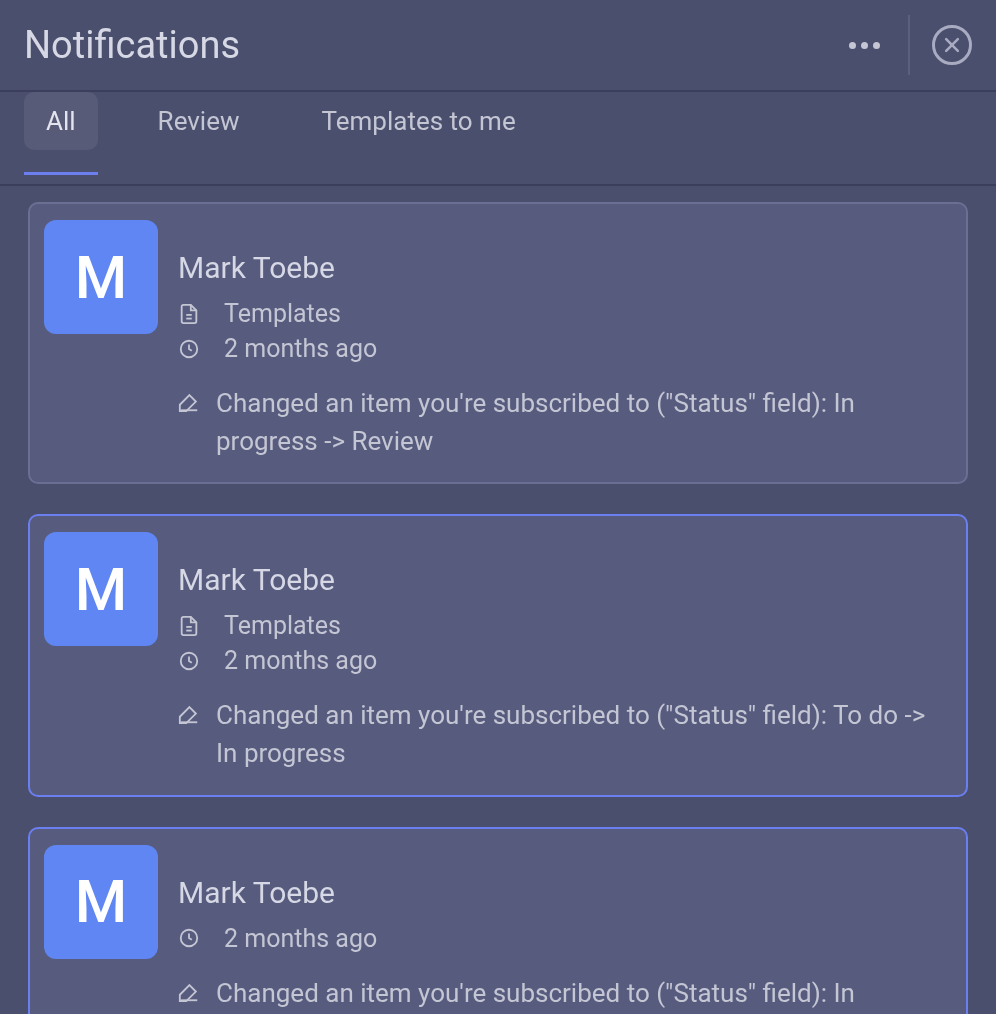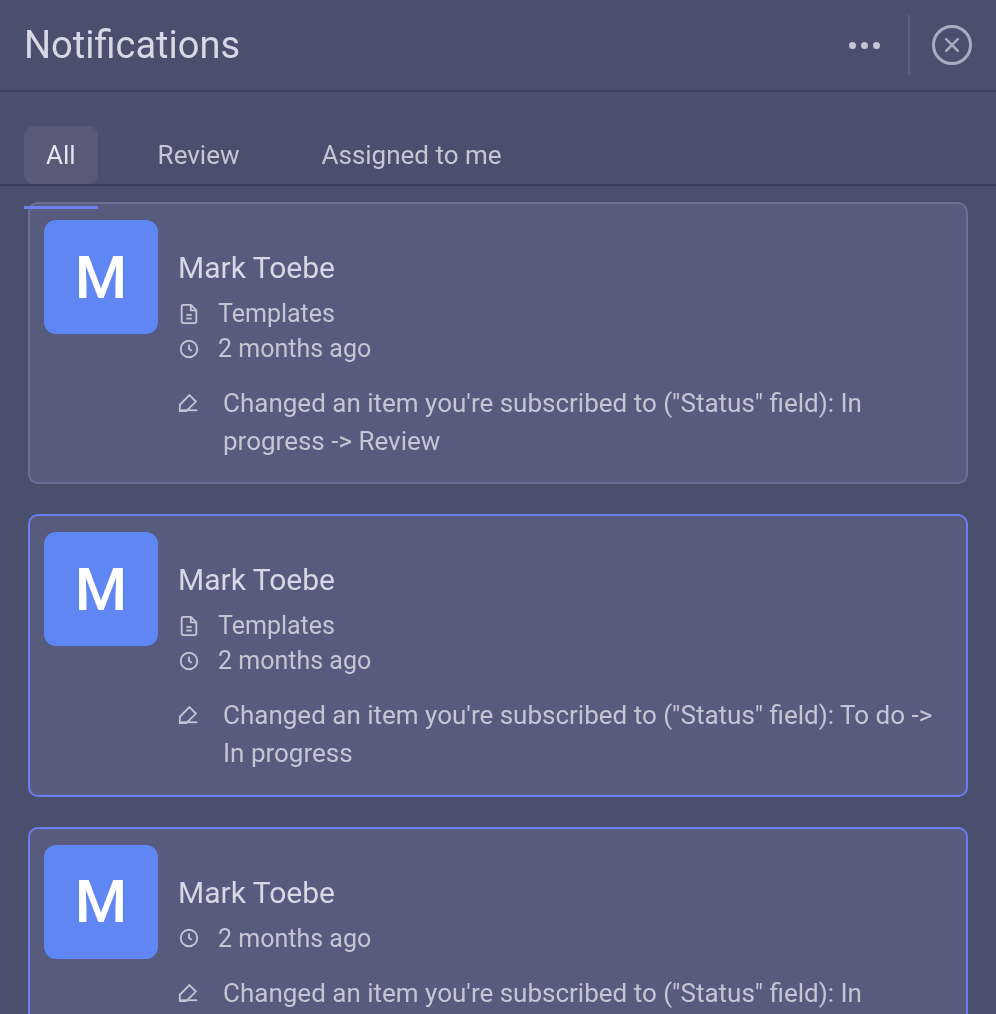--- a/index.html
+++ b/index.html
@@ -28,21 +28,21 @@
   .vsep { width: 2px; height: 60px; background: #5c6080; margin-right: 22px; }
   .close-btn {
     width: 40px; height: 40px; border: 3px solid #a9acc1; border-radius: 50%;
     display: flex; align-items: center; justify-content: center; cursor: pointer;
     color: #a9acc1; position: relative;
   }
   .close-btn svg { width: 20px; height: 20px; }
 
   
   .tabs {
-    display: flex; align-items: flex-end; height: 94px;
+    display: flex; align-items: flex-start; height: 94px;
     border-bottom: 2px solid #3b3f5c; padding: 0 24px; gap: 38px;
   }
   .tab {
     font-size: 26px; color: #c4c6d4; cursor: pointer; position: relative;
     padding: 14px 22px; border-radius: 10px;
   }
   .tab.active {
     background: #585b77; color: #e3e4ee;
   }
   .tab.active::after {
@@ -58,25 +58,25 @@
     cursor: pointer;
   }
   .card.unread { border: 2px solid #6b7ff0; }
   .avatar {
     width: 114px; height: 114px; border-radius: 12px; background: #5f86f2;
     display: flex; align-items: center; justify-content: center;
     font-size: 60px; color: #fff; font-weight: 500; flex-shrink: 0; margin-right: 20px;
   }
   .body { flex: 1; color: #d6d8e5; margin-top: 28px; }
   .author { font-size: 30px; margin-bottom: 14px; margin-top: 2px;}
-  .meta-row { display: flex; align-items: center; gap: 18px; font-size: 25px; margin-bottom: 6px; color: #c4c6d4;}
+  .meta-row { display: flex; align-items: center; gap: 24px; font-size: 25px; margin-bottom: 6px; color: #c4c6d4;}
   .meta-row svg { width: 22px; height: 22px; flex-shrink: 0; }
   .msg {
     font-size: 26px; line-height: 1.45; margin-top: 22px; color: #c4c6d4;
-    display: flex; align-items: flex-start; gap: 23px;
+    display: flex; align-items: flex-start; gap: 16px;
   }
   .msg svg { width: 22px; height: 22px; flex-shrink: 0; margin-top: 6px; }
   .msg-text { flex: 1; }
 
   
   .list::-webkit-scrollbar { width: 10px; }
   .list::-webkit-scrollbar-thumb { background: #3b3f5c; border-radius: 5px; }
 </style>
 </head>
 <body>
@@ -97,21 +97,21 @@
       <svg viewBox="0 0 24 24" fill="none" stroke="currentColor" stroke-width="3" stroke-linecap="round">
         <line x1="5" y1="5" x2="19" y2="19"></line>
         <line x1="19" y1="5" x2="5" y2="19"></line>
       </svg>
     </div>
   </div>
 
   <div class="tabs">
     <div class="tab active">All</div>
     <div class="tab">Review</div>
-    <div class="tab">Assigned to me</div>
+    <div class="tab">Templates to me</div>
   </div>
 
   <div class="list">
 
     <div class="card">
       <div class="avatar">M</div>
       <div class="body">
         <div class="author">Mark Toebe</div>
         <div class="meta-row">
           <svg viewBox="0 0 24 24" fill="none" stroke="currentColor" stroke-width="2">

